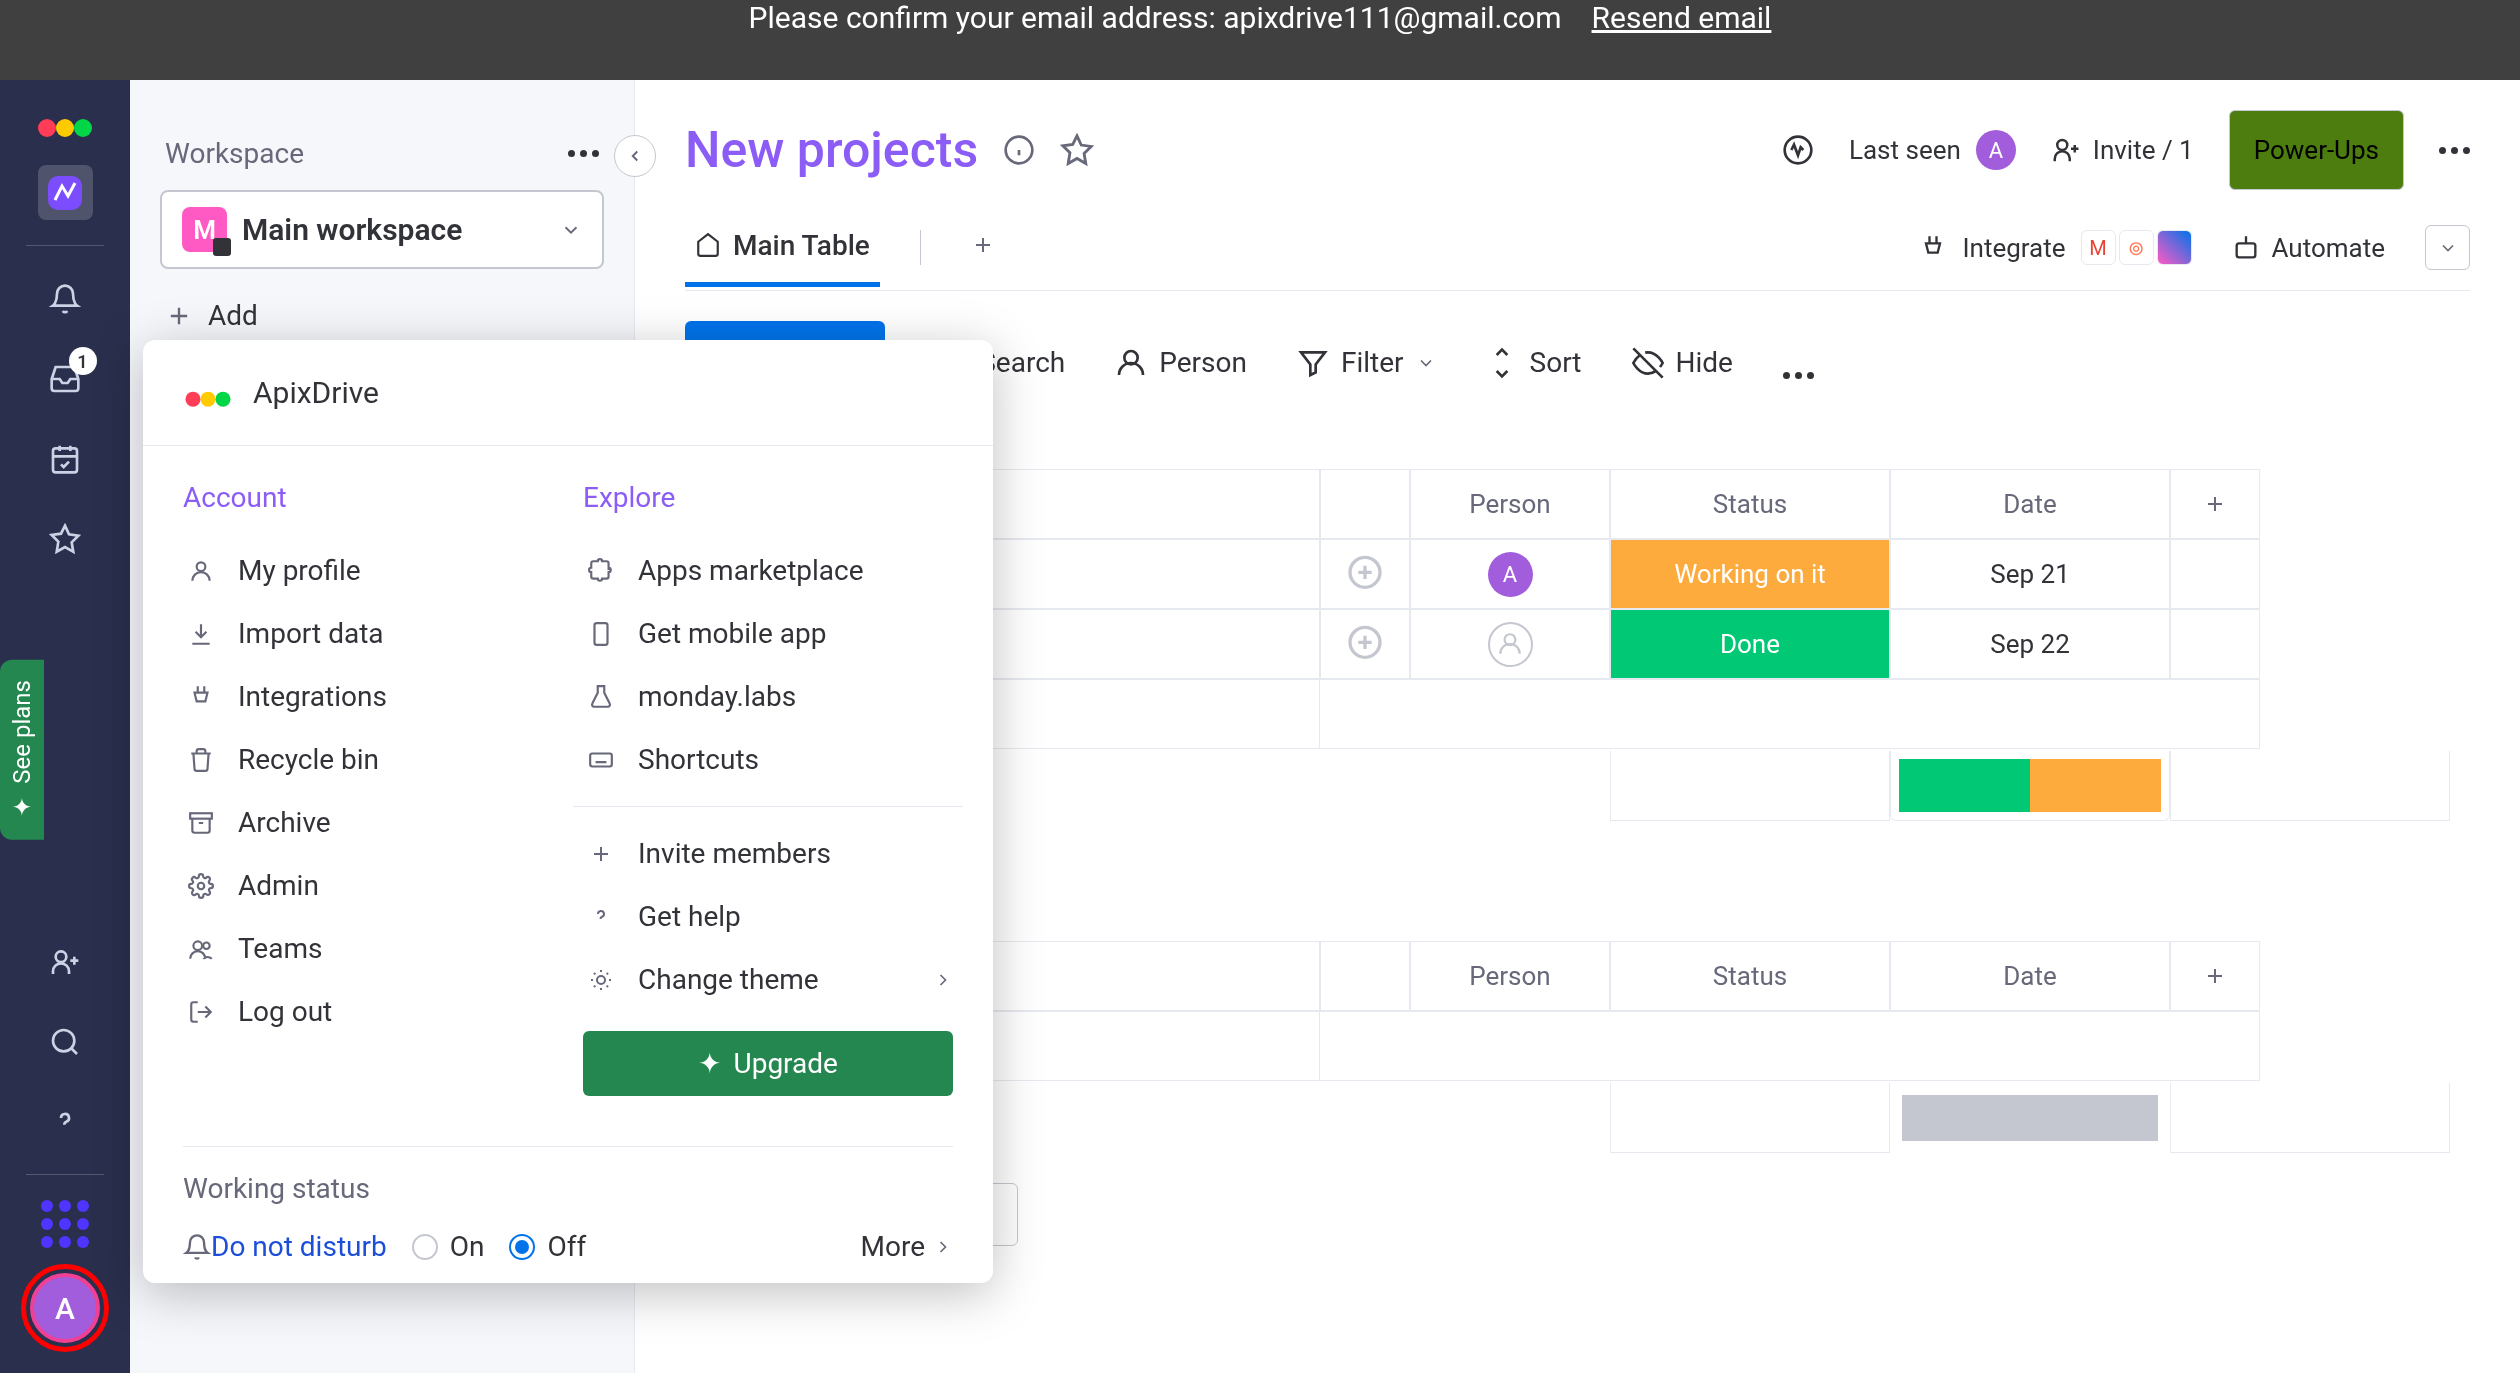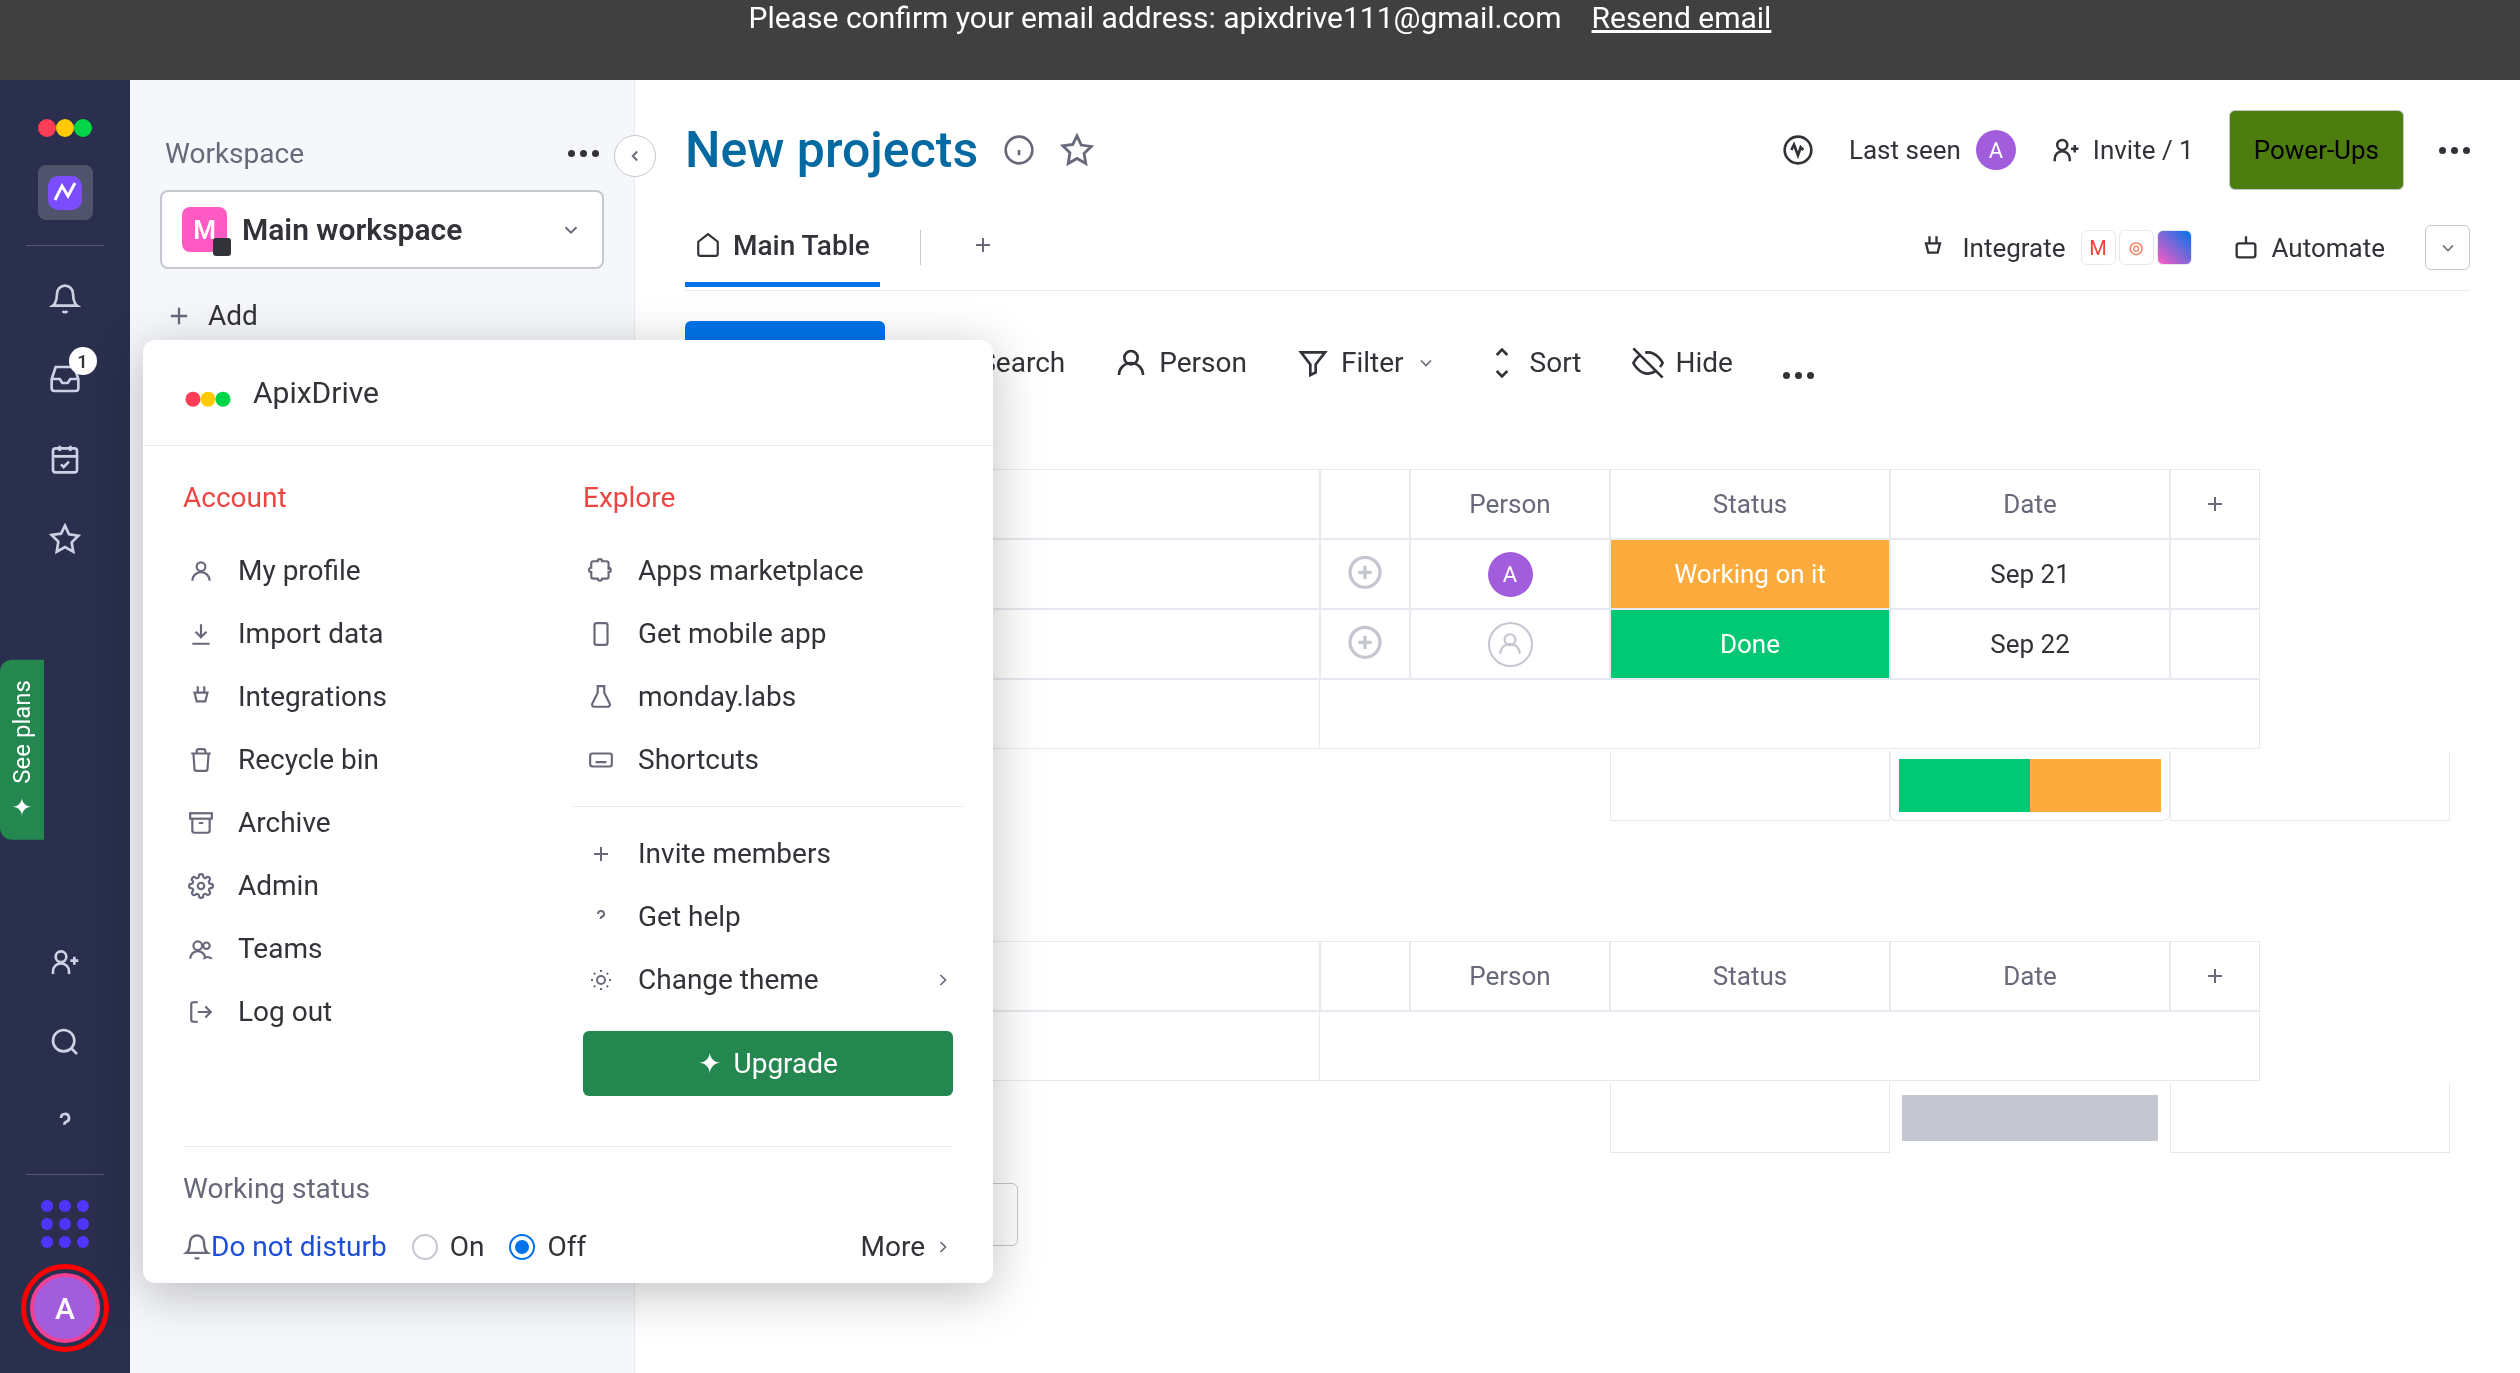--- a/index.html
+++ b/index.html
@@ -24,21 +24,21 @@
 .dots span { width: 7px; height: 7px; background: #323338; border-radius: 50%; }
 .workspace-select { margin: 0 30px; border: 2px solid #c5c7d0; border-radius: 8px; padding: 15px 20px; display: flex; align-items: center; gap: 15px; cursor: pointer; background: #fff; }
 .ws-icon { width: 45px; height: 45px; background: #ff5ac4; border-radius: 8px; color: #fff; display: flex; align-items: center; justify-content: center; font-size: 26px; font-weight: 600; position: relative; }
 .ws-icon::after { content: ""; position: absolute; bottom: -4px; right: -4px; width: 18px; height: 18px; background: #323338; border-radius: 3px; }
 .ws-name { font-size: 30px; font-weight: 600; color: #323338; flex: 1; }
 .chevron { color: #676879; }
 .add-btn { margin: 30px 35px; display: flex; align-items: center; gap: 15px; font-size: 28px; color: #323338; cursor: pointer; }
 .collapse-btn { position: absolute; right: -22px; top: 55px; width: 42px; height: 42px; border: 1px solid #c5c7d0; border-radius: 50%; background: #fff; display: flex; align-items: center; justify-content: center; cursor: pointer; z-index: 5; }
 .main { flex: 1; background: #fff; padding: 30px 50px; overflow: hidden; }
 .board-header { display: flex; align-items: center; gap: 25px; }
-.board-title { font-size: 50px; font-weight: 500; color: #0369a1; }
+.board-title { font-size: 50px; font-weight: 500; color: #8b5cf6; }
 .header-right { margin-left: auto; display: flex; align-items: center; gap: 35px; }
 .last-seen { display: flex; align-items: center; gap: 15px; font-size: 26px; color: #323338; }
 .avatar-sm { width: 40px; height: 40px; border-radius: 50%; background: #a25ddc; color: #fff; display: flex; align-items: center; justify-content: center; font-size: 22px; }
 .invite { display: flex; align-items: center; gap: 12px; font-size: 26px; color: #323338; }
 .powerups-btn { border: 1px solid #c5c7d0; border-radius: 6px; padding: 24px 24px; font-size: 26px; background: #4d7c0f; cursor: pointer; }
 .tabs { display: flex; align-items: center; gap: 40px; margin-top: 35px; border-bottom: 1px solid #e6e9ef; }
 .tab { display: flex; align-items: center; gap: 12px; padding: 0 10px 20px; font-size: 28px; color: #323338; cursor: pointer; border-bottom: 5px solid transparent; }
 .tab.active { border-bottom-color: #0073ea; color: #323338; font-weight: 500; }
 .tab-divider { width: 1px; height: 35px; background: #c5c7d0; margin-bottom: 20px; }
 .tabs-right { margin-left: auto; display: flex; align-items: center; gap: 40px; padding-bottom: 20px; }
@@ -73,21 +73,21 @@
 .summary-grey { width: 280px; height: 70px; padding: 12px; }
 .summary-grey-inner { width: 100%; height: 100%; background: #c5c7d0; }
 .add-group { margin-top: 30px; display: flex; align-items: center; gap: 12px; font-size: 28px; color: #323338; border: 1px solid #c5c7d0; border-radius: 6px; padding: 14px 24px; width: fit-content; cursor: pointer; margin-left: 60px; }
 
 .popup { position: absolute; left: 143px; top: 260px; width: 850px; background: #fff; border-radius: 12px; box-shadow: 0 10px 50px rgba(0,0,0,0.25); z-index: 100; padding-bottom: 20px; }
 .popup-header { padding: 35px 40px; display: flex; align-items: center; gap: 20px; border-bottom: 1px solid #e6e9ef; }
 .popup-logo { width: 50px; height: 35px; }
 .popup-title { font-size: 30px; color: #323338; }
 .popup-body { display: flex; padding: 35px 25px 0; }
 .popup-col { flex: 1; }
-.popup-col-title { font-size: 28px; color: #ef4444; margin-bottom: 25px; padding-left: 15px; }
+.popup-col-title { font-size: 28px; color: #8b5cf6; margin-bottom: 25px; padding-left: 15px; }
 .menu-item { display: flex; align-items: center; gap: 20px; padding: 15px; font-size: 28px; color: #323338; cursor: pointer; border-radius: 6px; }
 .menu-item.highlighted { background: #dde2f1; outline: 6px solid #ff0000; }
 .menu-item .icon { width: 35px; display: flex; justify-content: center; color: #676879; }
 .menu-item .arrow { margin-left: auto; }
 .upgrade-btn { margin: 20px 15px 0; background: #258750; color: #fff; border: none; border-radius: 6px; padding: 16px; font-size: 28px; display: flex; align-items: center; justify-content: center; gap: 12px; cursor: pointer; width: calc(100% - 30px); }
 .popup-divider { height: 1px; background: #e6e9ef; margin: 15px 5px; }
 .popup-footer { padding: 25px 40px 0; }
 .ws-title { font-size: 28px; color: #676879; margin-bottom: 25px; }
 .dnd-row { display: flex; align-items: center; gap: 25px; }
 .dnd-label { font-size: 28px; color: #1d4ed8; display: flex; align-items: center; }

